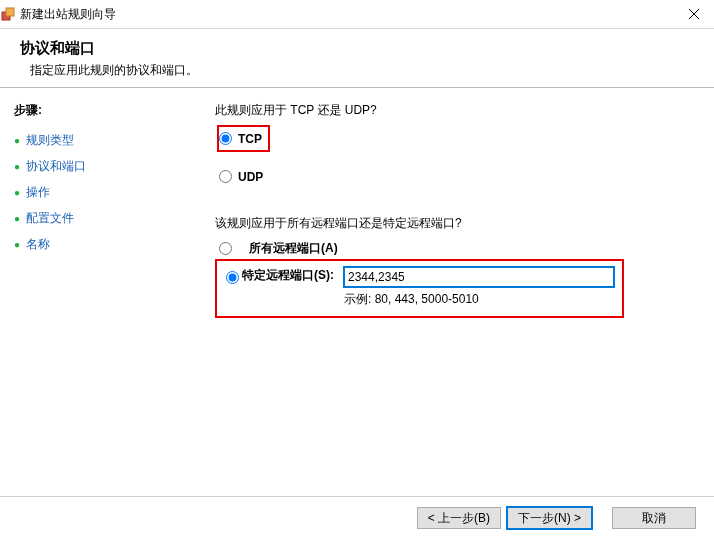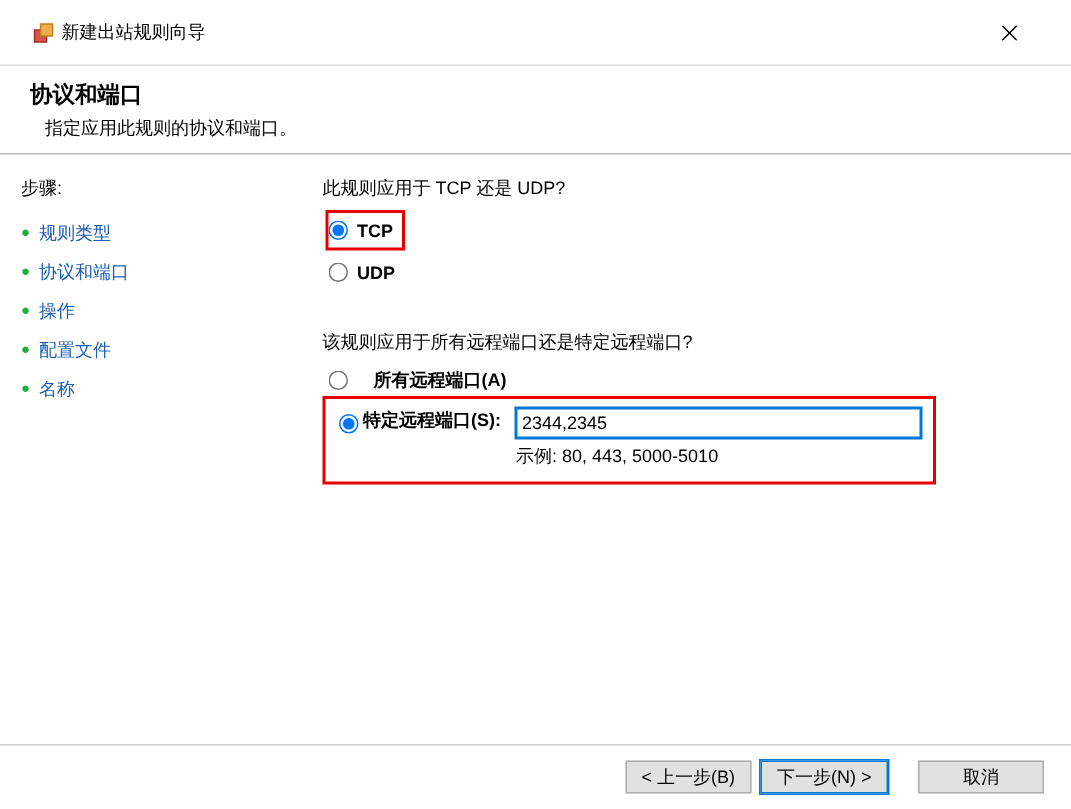--- a/index.html
+++ b/index.html
@@ -8,22 +8,22 @@
     font-family: "Microsoft YaHei", SimSun, Arial, sans-serif;
     font-size: 12px;
     background: #fff;
     width: 714px;
     height: 539px;
     overflow: hidden;
   }
   .titlebar {
     display: flex;
     align-items: center;
-    height: 44px;
-    padding: 0 21px;
+    height: 29px;
+    padding: 0 0;
     border-bottom: 1px solid #d9d9d9;
     background: #fff;
   }
   .titlebar .icon {
     width: 16px; height: 16px;
     margin-right: 4px;
     display: inline-flex;
     align-items: center;
     justify-content: center;
   }
@@ -51,21 +51,21 @@
   }
   .body {
     display: flex;
     height: calc(100% - 28px - 56px);
   }
   .sidebar {
     width: 195px;
     padding: 14px 12px 0 14px;
   }
   .sidebar .steps-label {
-    font-weight: normal;
+    font-weight: bold;
     font-size: 12px;
     margin-bottom: 8px;
     color: #000;
   }
   .step-item {
     display: flex;
     align-items: center;
     height: 26px;
     color: #1a5fb4;
     cursor: pointer;
@@ -209,21 +209,21 @@
 
   <div class="content">
     <div class="question">此规则应用于 TCP 还是 UDP?</div>
     <div class="radio-group">
       <span class="highlight">
         <span class="radio-row">
           <input type="radio" name="proto" checked="" style="">
           <label>TCP</label>
         </span>
       </span>
-      <div class="radio-row" style="margin-top:4px; padding-left:2px;">
+      <div class="radio-row" style="margin-top:14px; padding-left:2px;">
         <input type="radio" name="proto" style="">
         <label>UDP</label>
       </div>
     </div>
 
     <div class="port-section">
       <div class="port-question">该规则应用于所有远程端口还是特定远程端口?</div>
       <div class="radio-row" style="padding-left:4px;gap:11px;">
         <input type="radio" name="ports" style="">
         <label>所有远程端口(A)</label>

